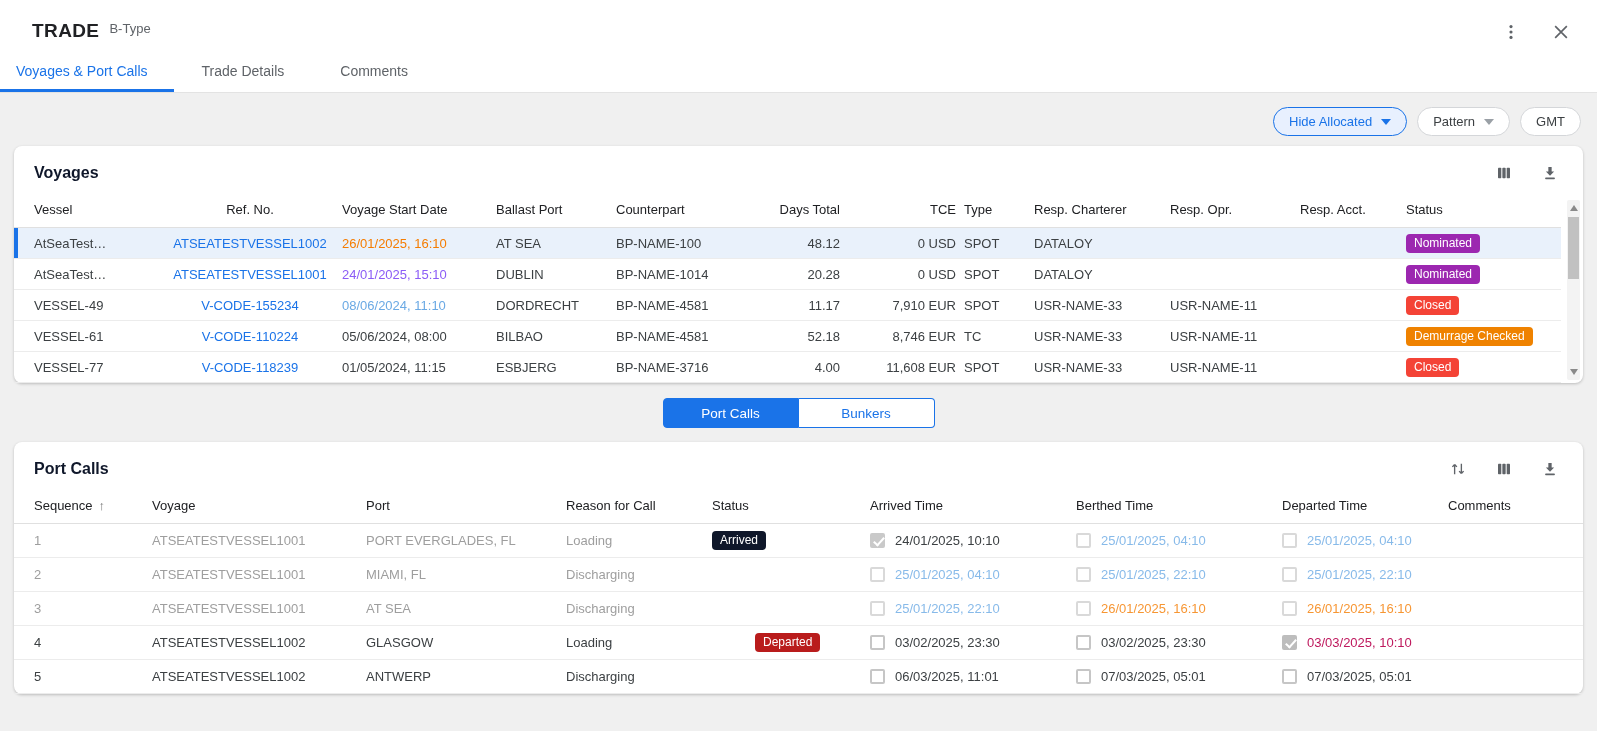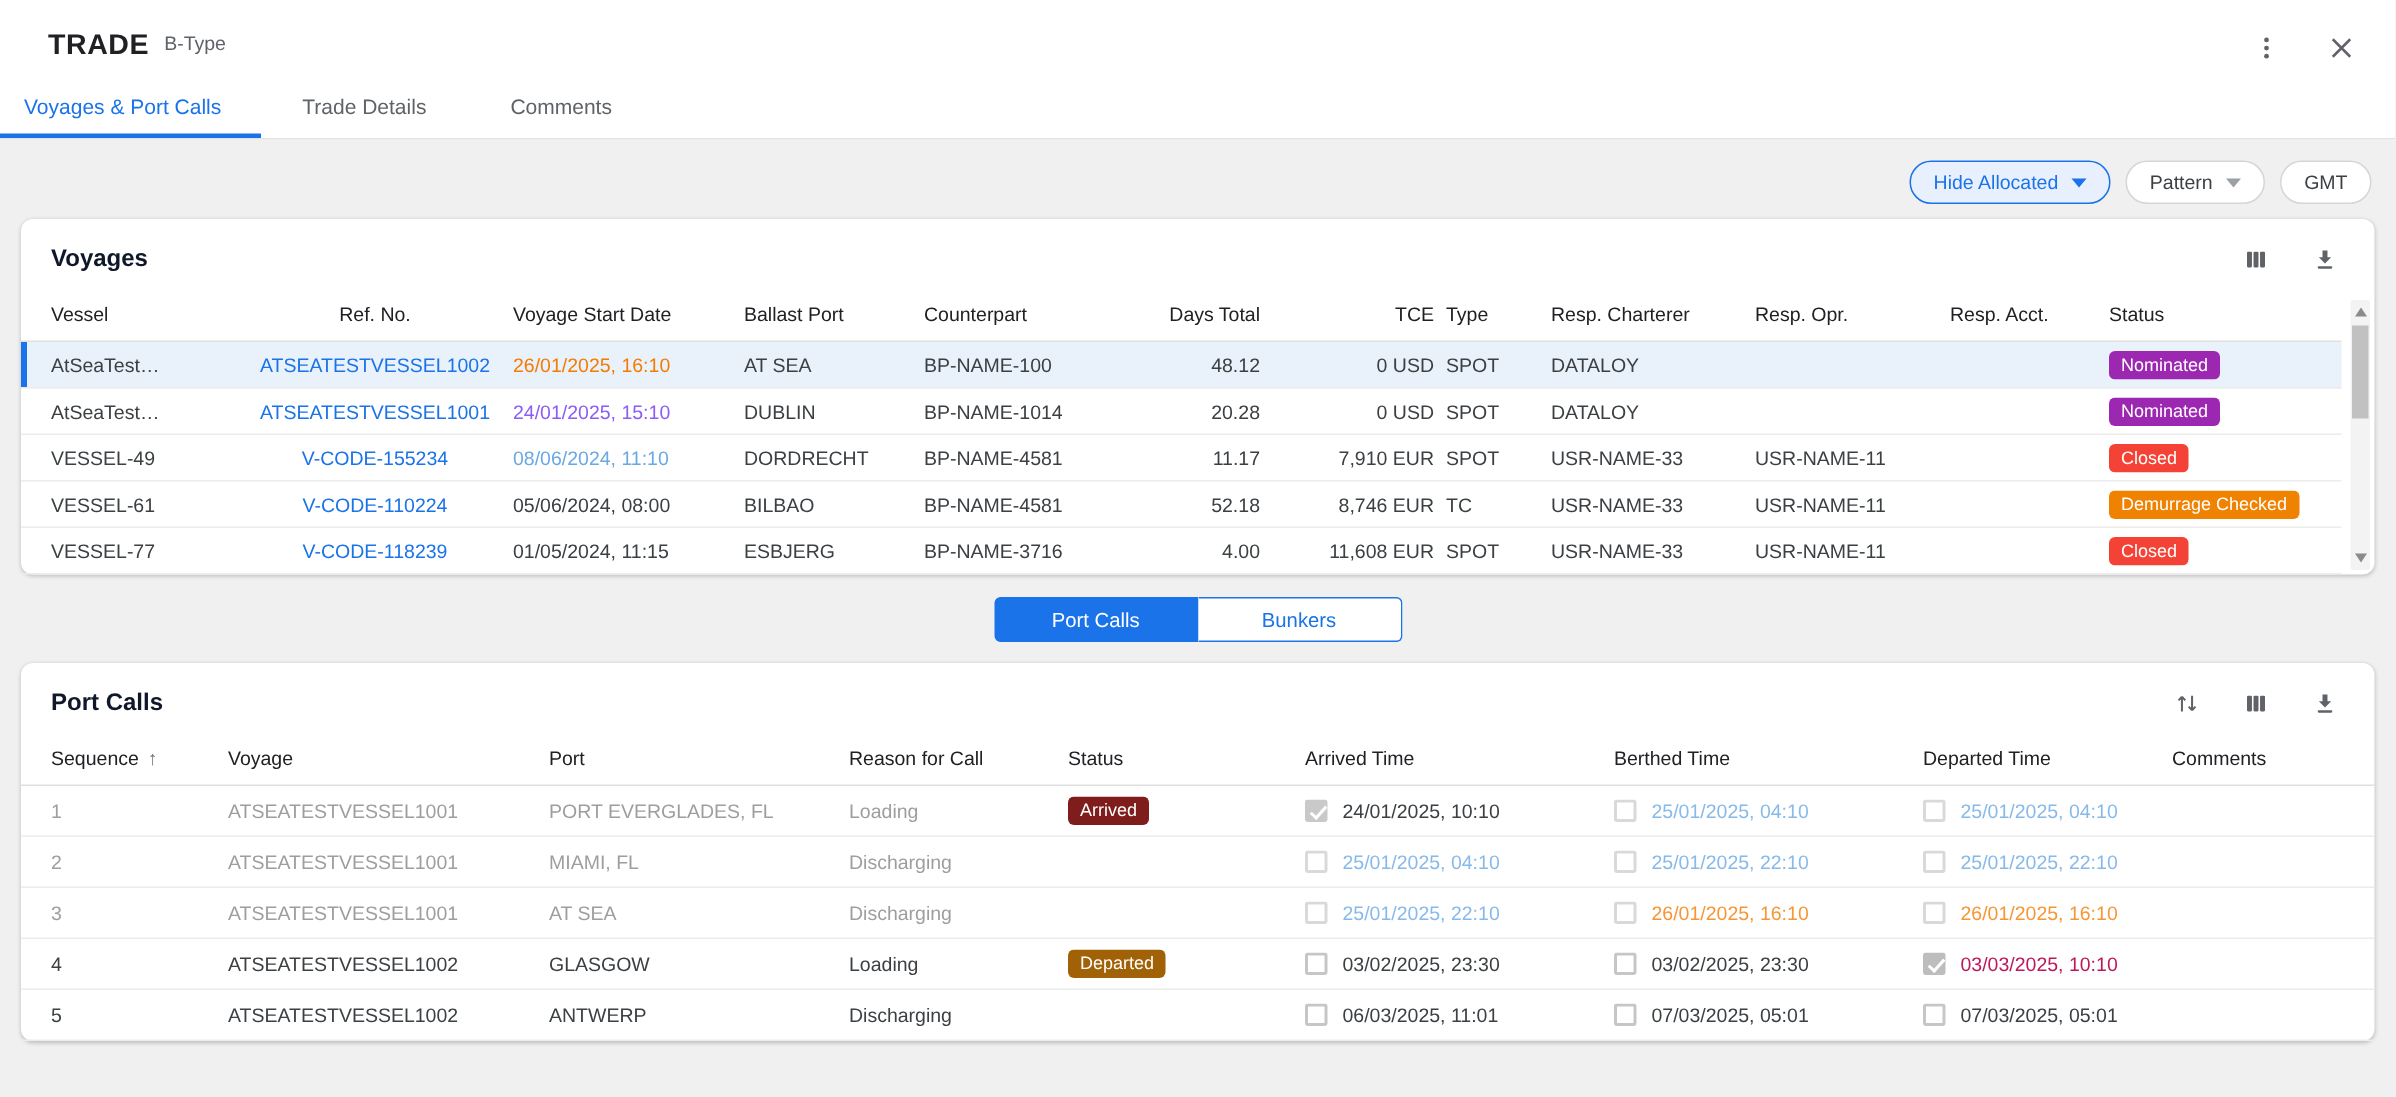--- a/index.html
+++ b/index.html
@@ -276,21 +276,21 @@
             <div class="th">Berthed Time</div>
             <div class="th">Departed Time</div>
             <div class="th">Comments</div>
           </div>
         <div class="tbody" id="pc-body">
             <div class="tr pc-grid row dimmed">
               <div class="td">1</div>
               <div class="td">ATSEATESTVESSEL1001</div>
               <div class="td">PORT EVERGLADES, FL</div>
               <div class="td">Loading</div>
-              <div class="td"><span class="badge" style="background: #7f1d1d;">Arrived</span></div>
+              <div class="td"><span class="badge" style="background: #0f172a;">Arrived</span></div>
               <div class="td timecell">
                 <span class="cb checked"></span>
                 <span class="date" style="color: rgb(60, 64, 67);">24/01/2025, 10:10</span>
               </div>
               <div class="td timecell">
                 <span class="cb"></span>
                 <span class="date date-colored" style="color: rgb(106, 169, 228);">25/01/2025, 04:10</span>
               </div>
               <div class="td timecell">
                 <span class="cb"></span>
@@ -336,21 +336,21 @@
                 <span class="cb"></span>
                 <span class="date date-colored" style="color: rgb(245, 124, 0);">26/01/2025, 16:10</span>
               </div>
               <div class="td"></div>
             </div>
             <div class="tr pc-grid row">
               <div class="td">4</div>
               <div class="td">ATSEATESTVESSEL1002</div>
               <div class="td">GLASGOW</div>
               <div class="td">Loading</div>
-              <div class="td"><span class="badge" style="background: #a16207;">Departed</span></div>
+              <div class="td"><span class="badge" style="background: #b91c1c; margin-left: 43px;">Departed</span></div>
               <div class="td timecell">
                 <span class="cb"></span>
                 <span class="date" style="color: rgb(60, 64, 67);">03/02/2025, 23:30</span>
               </div>
               <div class="td timecell">
                 <span class="cb"></span>
                 <span class="date" style="color: rgb(60, 64, 67);">03/02/2025, 23:30</span>
               </div>
               <div class="td timecell">
                 <span class="cb checked"></span>

